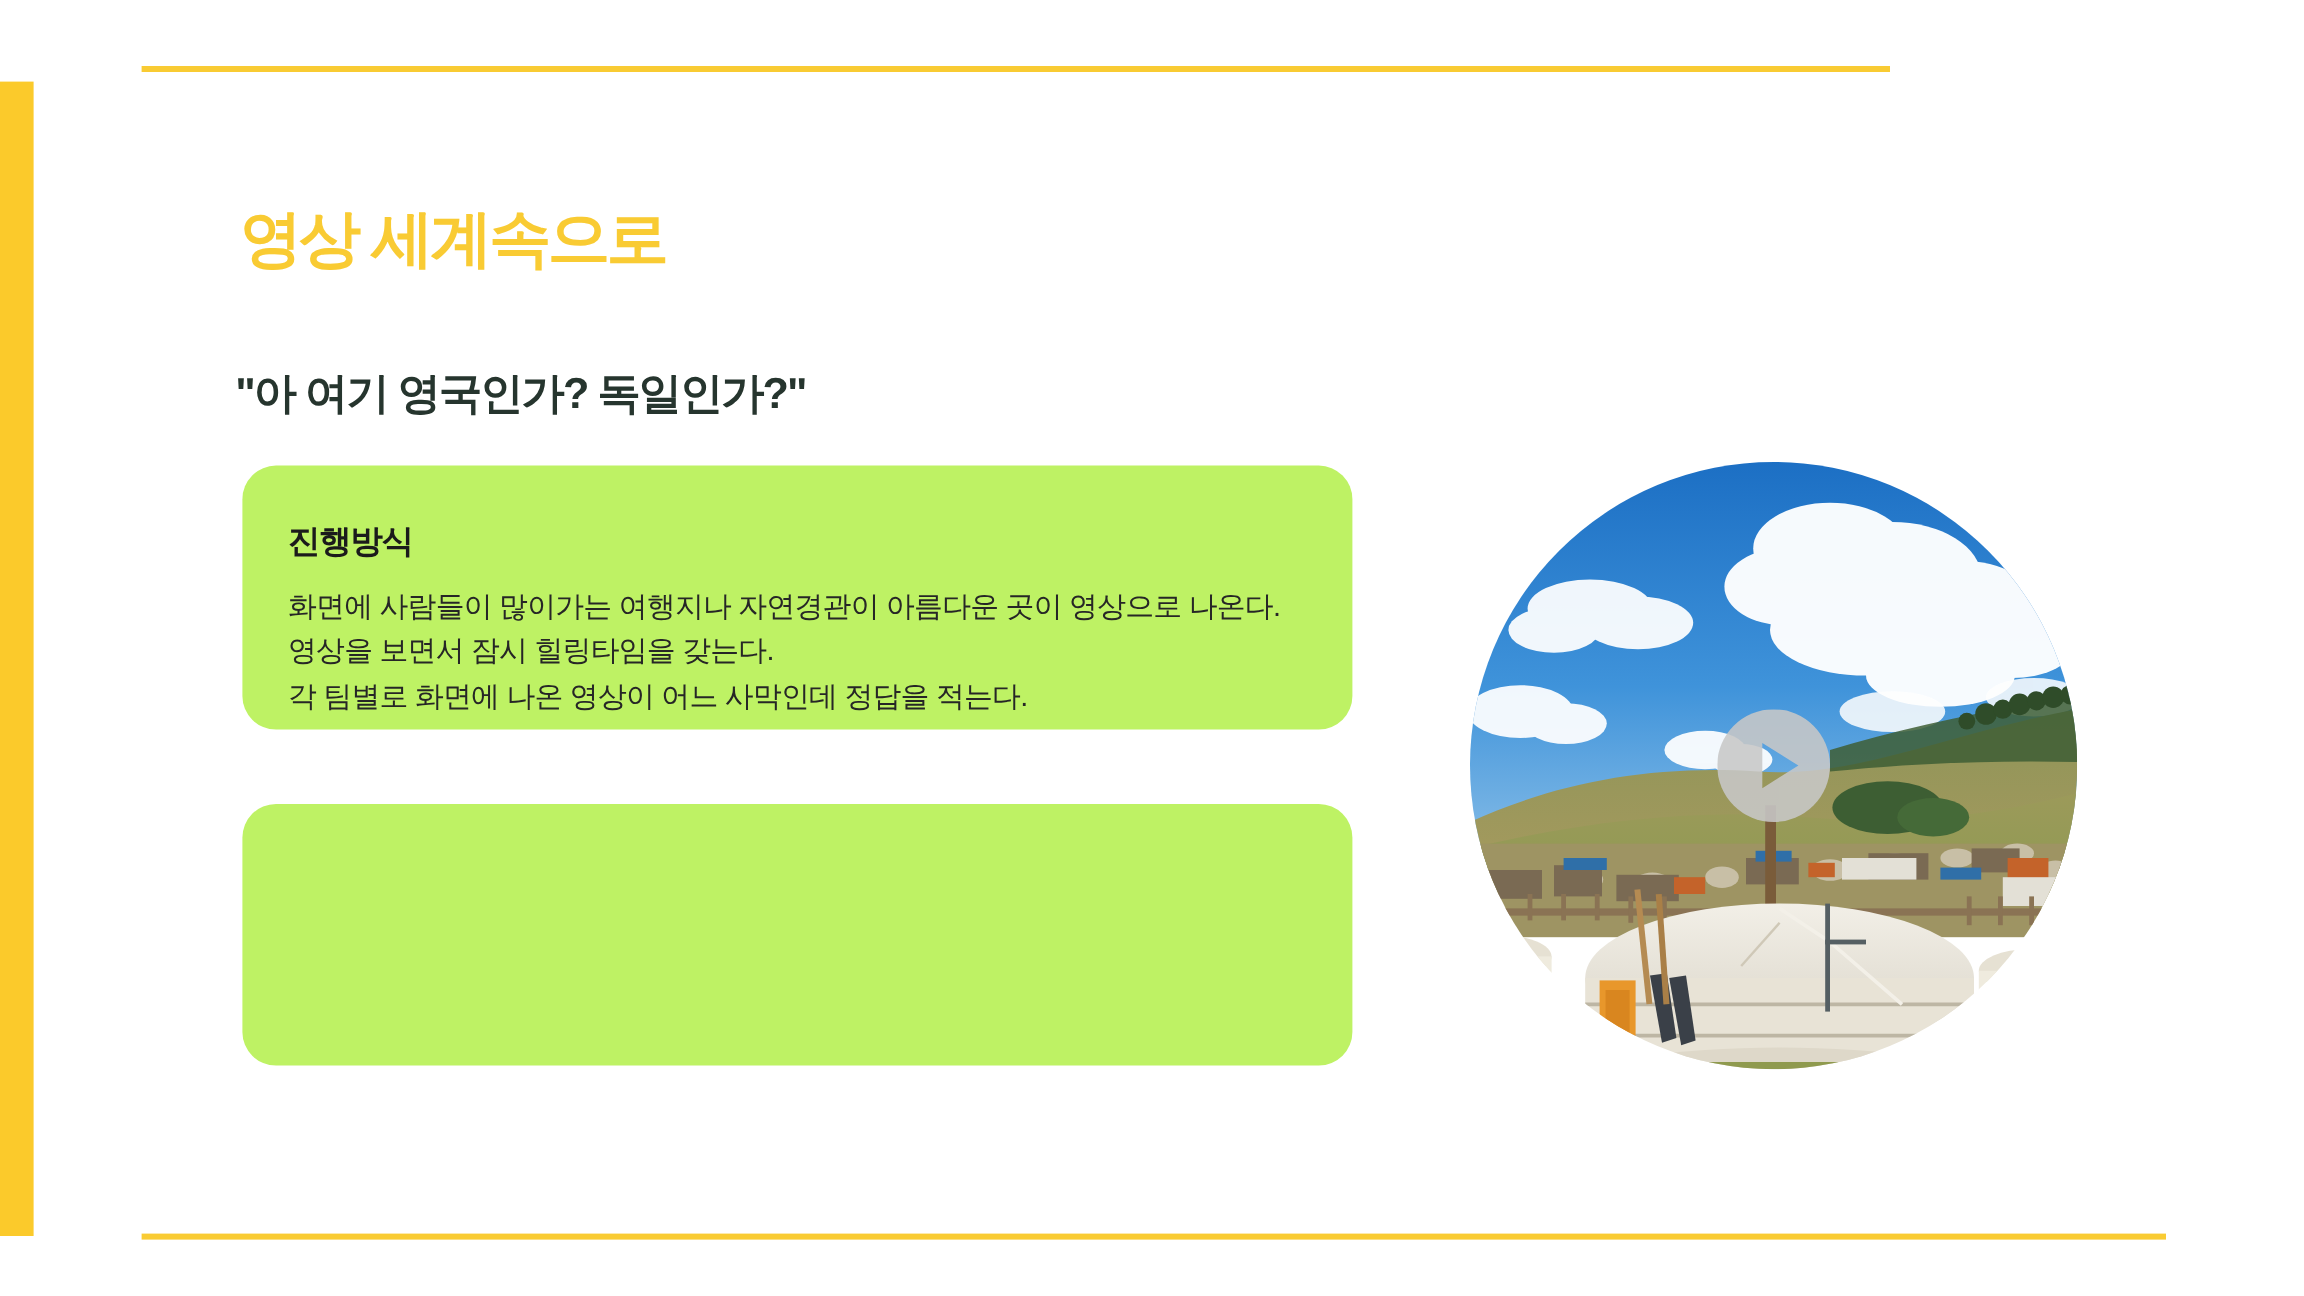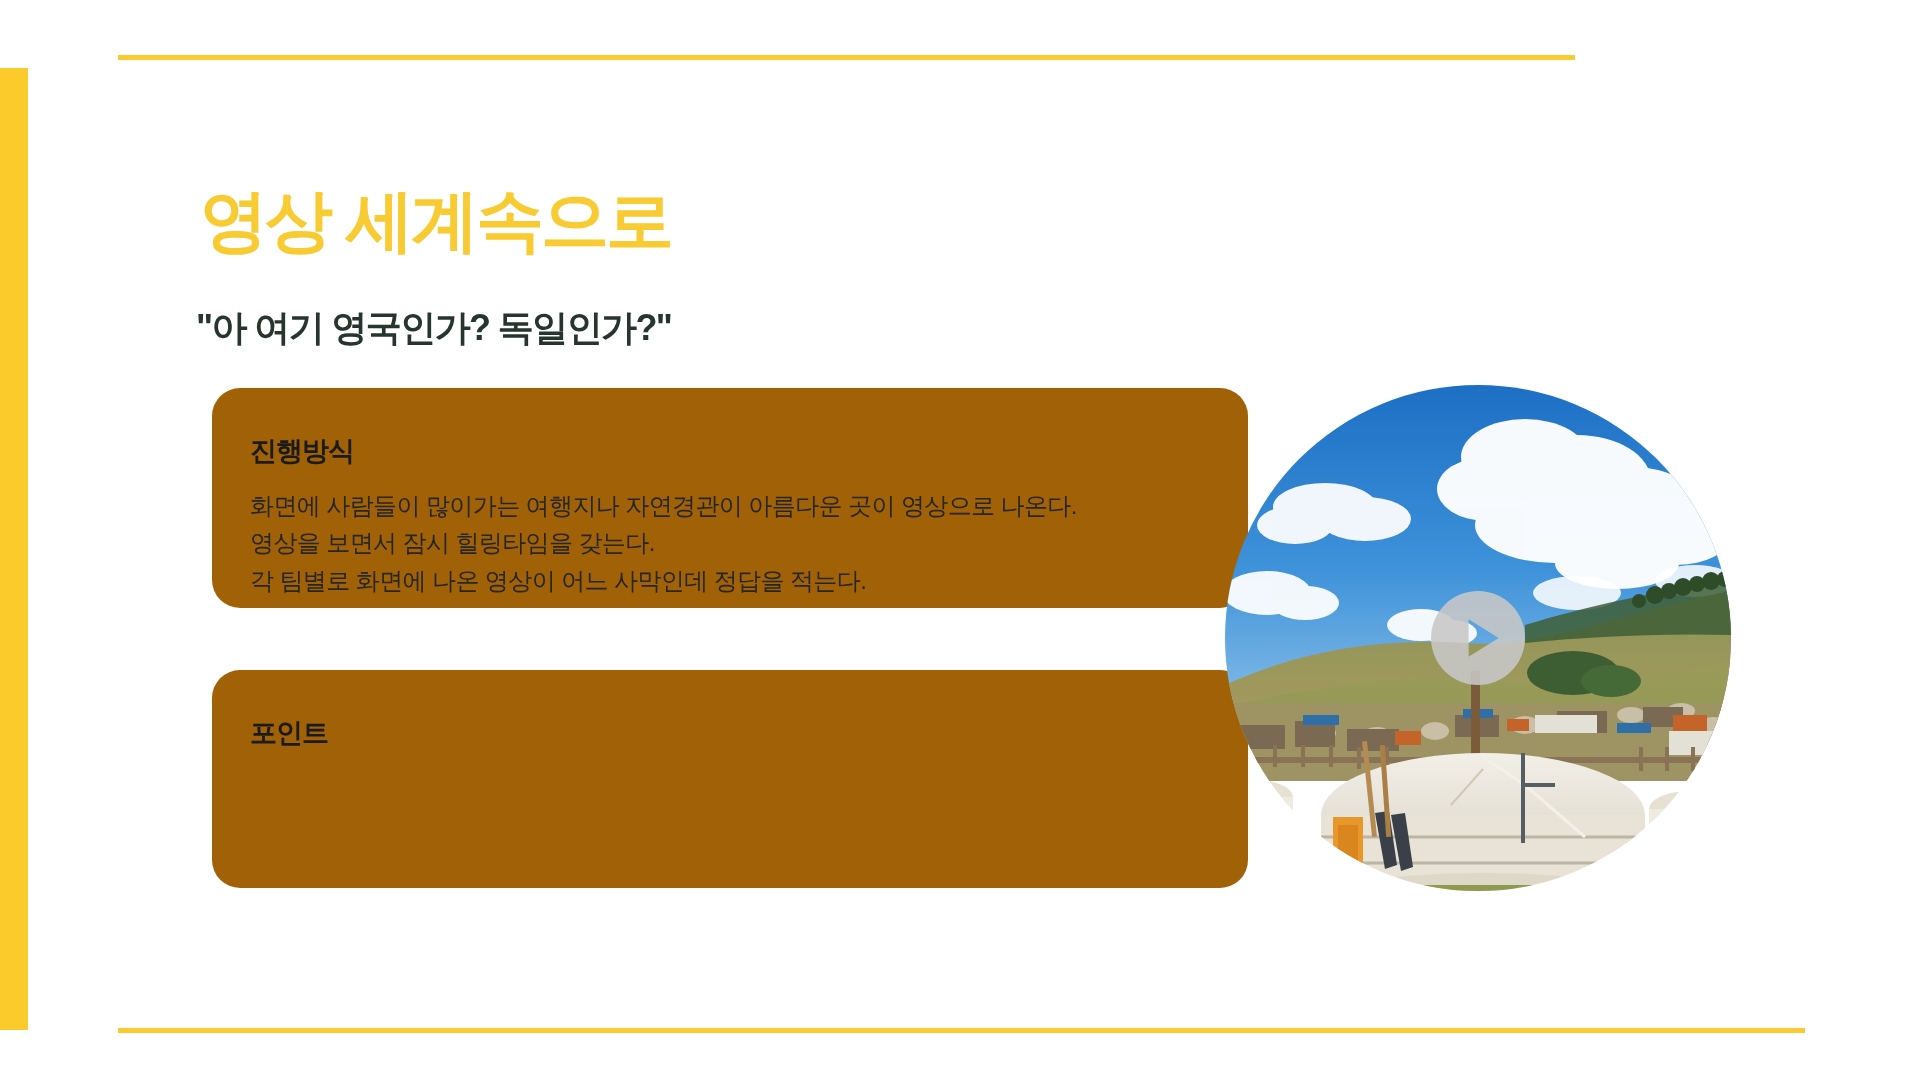--- a/index.html
+++ b/index.html
@@ -46,21 +46,21 @@
     width: 1687px;
     height: 5px;
     background: #F9CB33;
   }
 
   
   .title {
     position: absolute;
     left: 200px;
     top: 138px;
-    font-size: 68px;
+    font-size: 52px;
     line-height: 1.06;
     font-weight: 700;
     letter-spacing: -3px;
     color: #F9CB33;
     white-space: nowrap;
   }
   .subtitle {
     position: absolute;
     left: 196px;
     top: 277px;
@@ -68,23 +68,23 @@
     line-height: 1.15;
     font-weight: 700;
     letter-spacing: -1.6px;
     color: #26352E;
     white-space: nowrap;
   }
 
   
   .card {
     position: absolute;
-    left: 212px;
-    width: 1036px;
-    background: #a16207;
+    left: 202px;
+    width: 925px;
+    background: #bef264;
     border-radius: 28px;
     box-sizing: border-box;
   }
   .card--method {
     top: 388px;
     height: 220px;
     padding: 45px 0 0 38px;
   }
   .card--point {
     top: 670px;
@@ -151,21 +151,20 @@
   <h2 class="subtitle">"아 여기 영국인가? 독일인가?"</h2>
 
   <section class="card card--method">
     <div class="card-heading">진행방식</div>
     <div class="card-line">화면에 사람들이 많이가는 여행지나 자연경관이 아름다운 곳이 영상으로 나온다.</div>
     <div class="card-line">영상을 보면서 잠시 힐링타임을 갖는다.</div>
     <div class="card-line">각 팀별로 화면에 나온 영상이 어느 사막인데 정답을 적는다.</div>
   </section>
 
   <section class="card card--point">
-    <div class="card-heading">포인트</div>
   </section>
 
   <div class="media">
     <svg viewBox="0 0 506 506" preserveAspectRatio="xMidYMid slice">
       <defs>
         <linearGradient id="sky" x1="0" y1="0" x2="0" y2="1">
           <stop offset="0%" stop-color="#1C6FC4"></stop>
           <stop offset="55%" stop-color="#3F93DA"></stop>
           <stop offset="100%" stop-color="#8CC0E8"></stop>
         </linearGradient>

